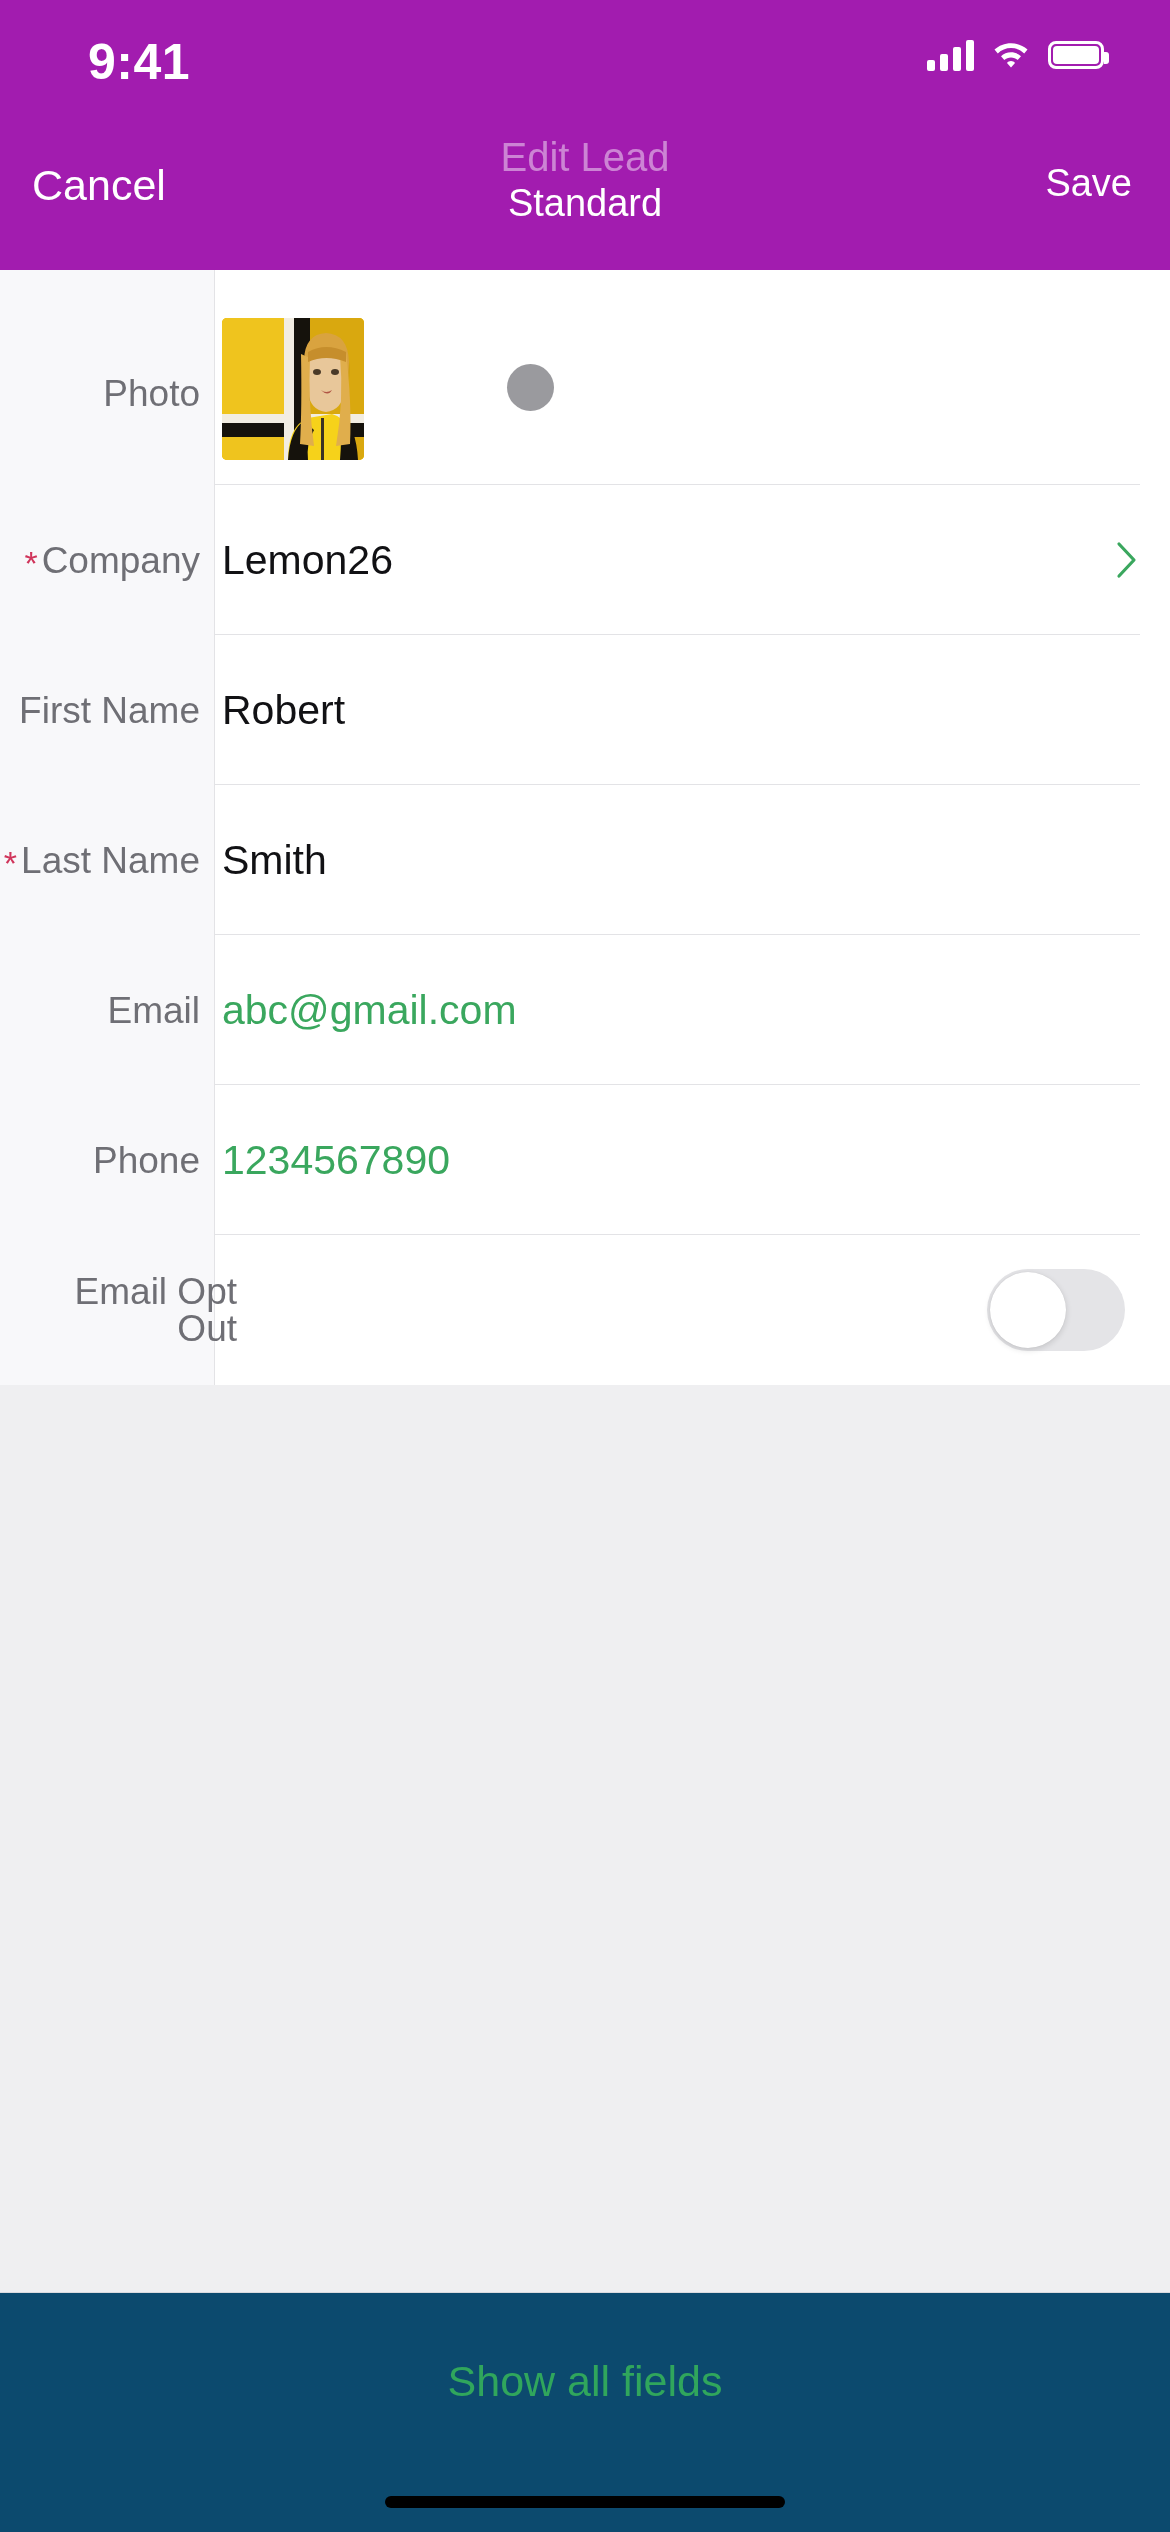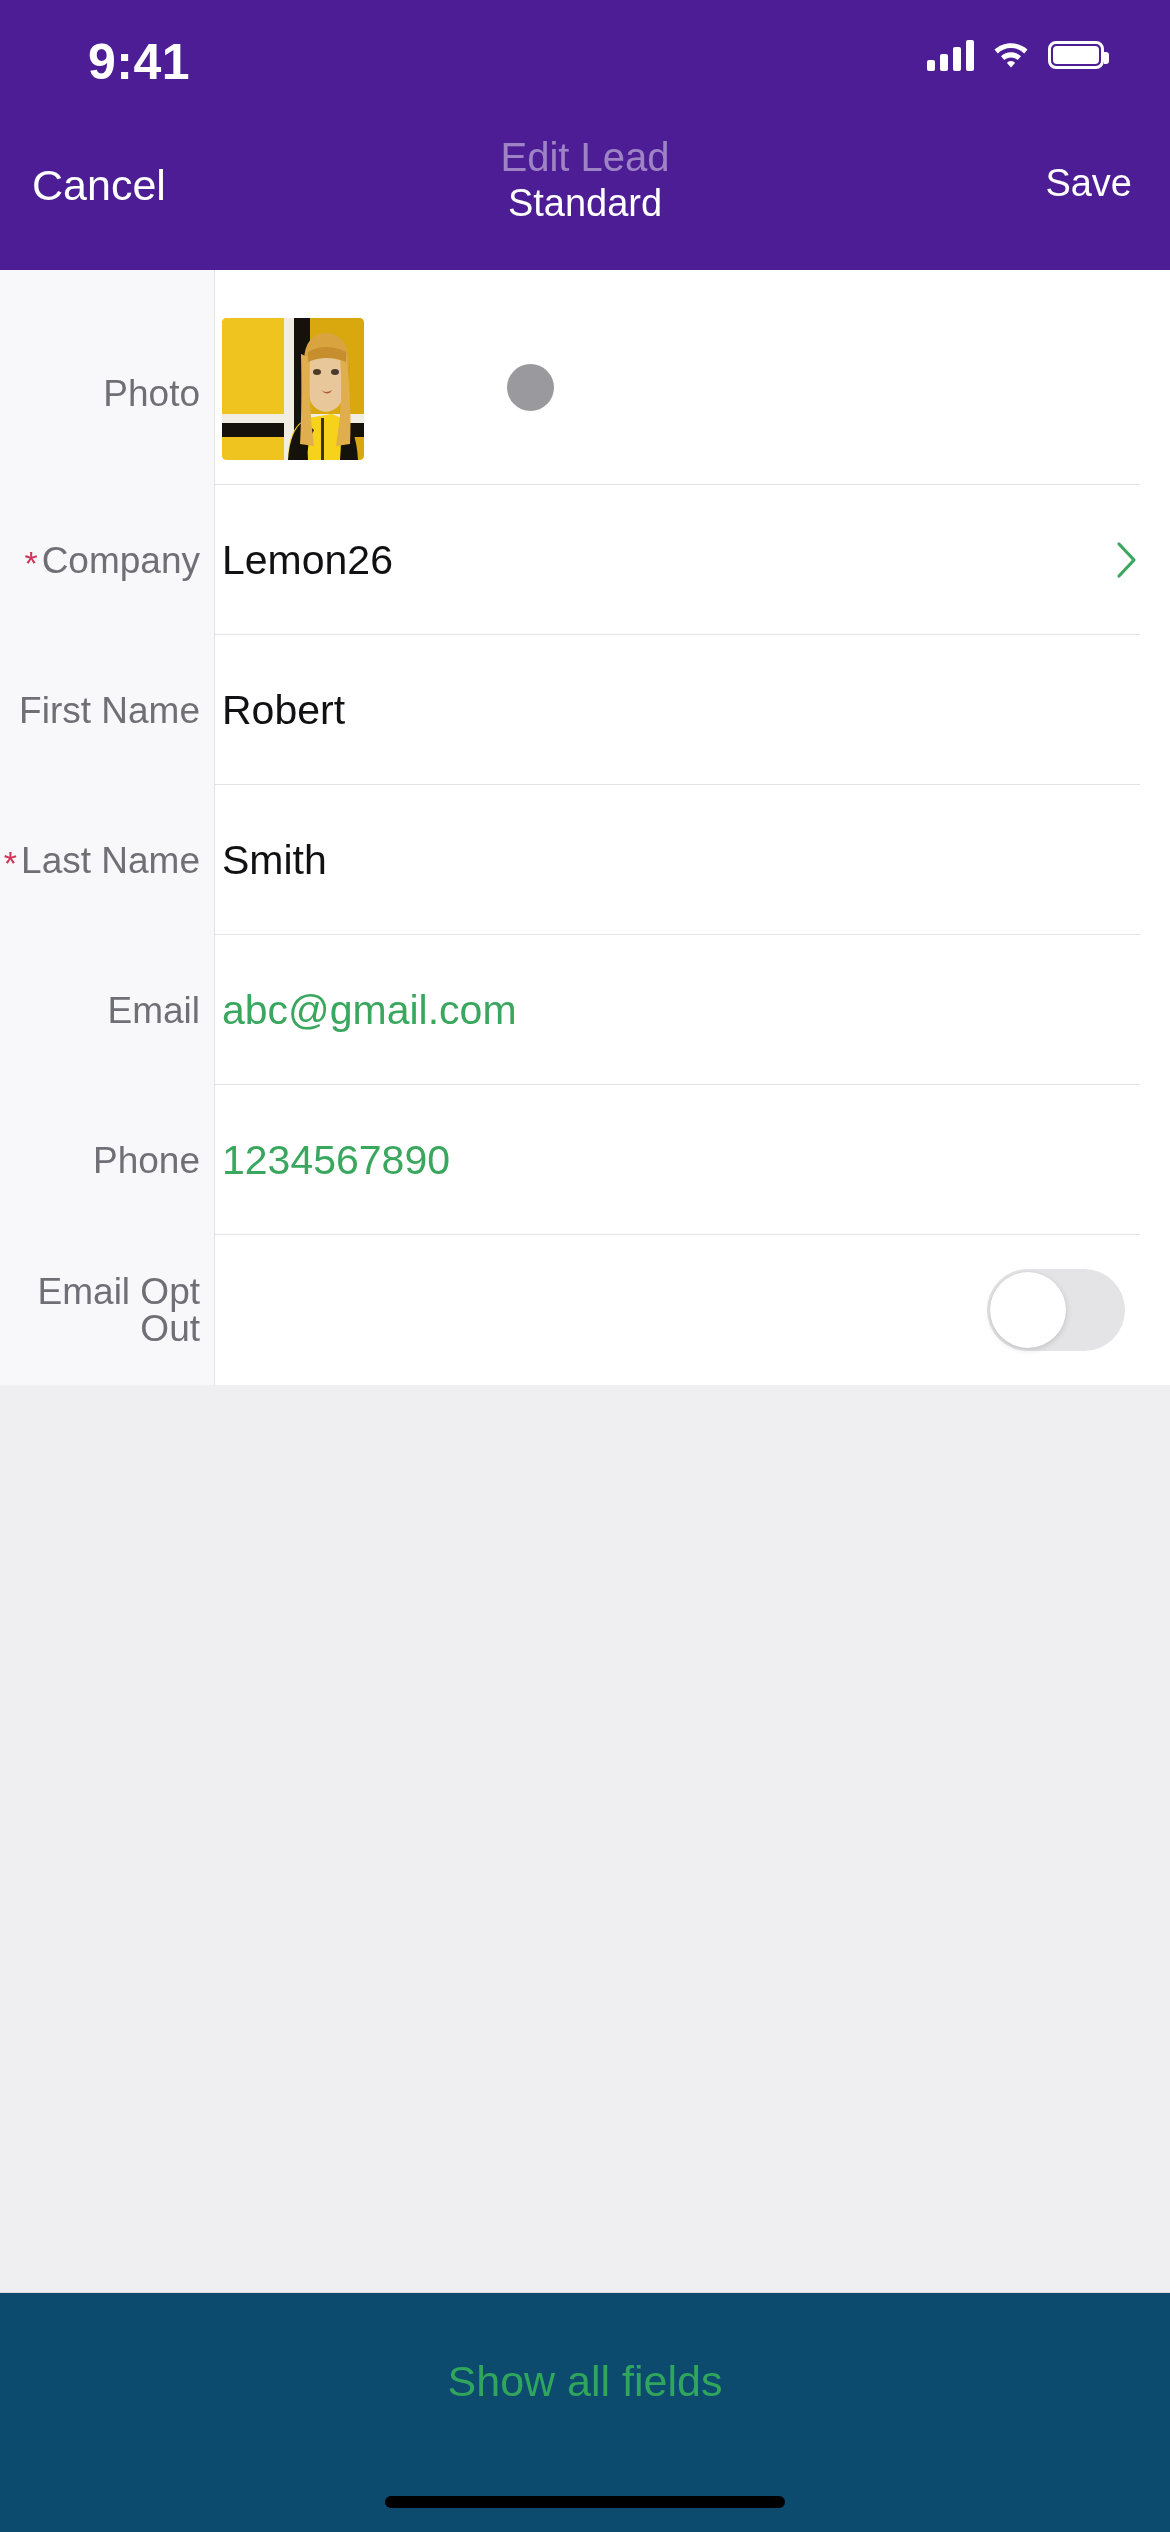--- a/index.html
+++ b/index.html
@@ -112,21 +112,21 @@
   .row-field .lbl { height:150px; }
   .row-field .val { height:150px; }
 
   .chev {
     position:absolute; right:32px; top:50%; transform:translateY(-50%);
     width:22px; height:38px;
   }
 
   
   .row-toggle { height:150px; align-items:center; }
-  .row-toggle .lbl { height:150px; }
+  .row-toggle .lbl { height:150px;margin-left:37px; }
   .row-toggle .val { height:150px; justify-content:flex-end; padding-right:45px; }
   .switch {
     width:138px; height:82px; border-radius:41px;
     background:#E4E4E7; position:relative; flex:0 0 138px;
   }
   .switch .knob {
     position:absolute; left:3px; top:3px;
     width:76px; height:76px; border-radius:50%;
     background:#FFFFFF;
     box-shadow:0 2px 6px rgba(0,0,0,0.14), 0 0 1px rgba(0,0,0,0.10);
@@ -149,21 +149,21 @@
   .home-ind {
     position:absolute; left:50%; transform:translateX(-50%); bottom:24px;
     width:400px; height:12px; border-radius:6px; background:#000000;
   }
 </style>
 </head>
 <body>
 
 <div class="phone">
 
-  <div class="navbar" style="background: #4c1d95;">
+  <div class="navbar" style="background: #a21caf;">
 
     <div class="statusbar">
       <div class="status-time">9:41</div>
       <div class="status-right">
         <span class="sig">
           <i></i>
             <i></i>
             <i></i>
             <i></i>
         </span>

